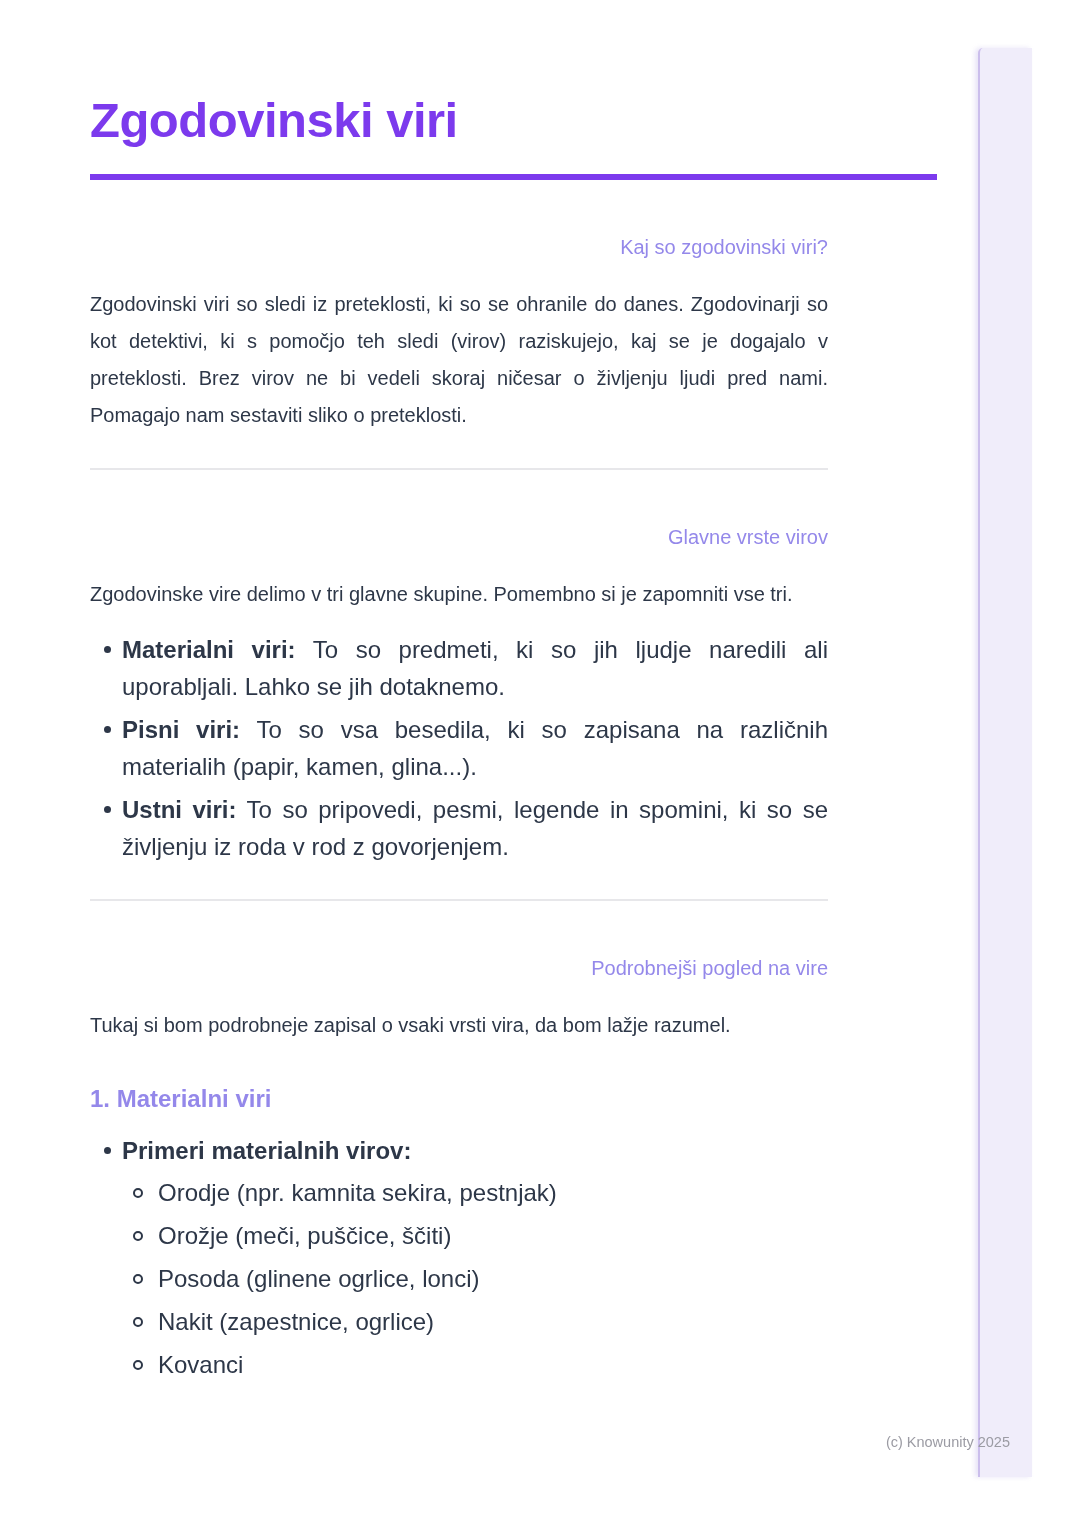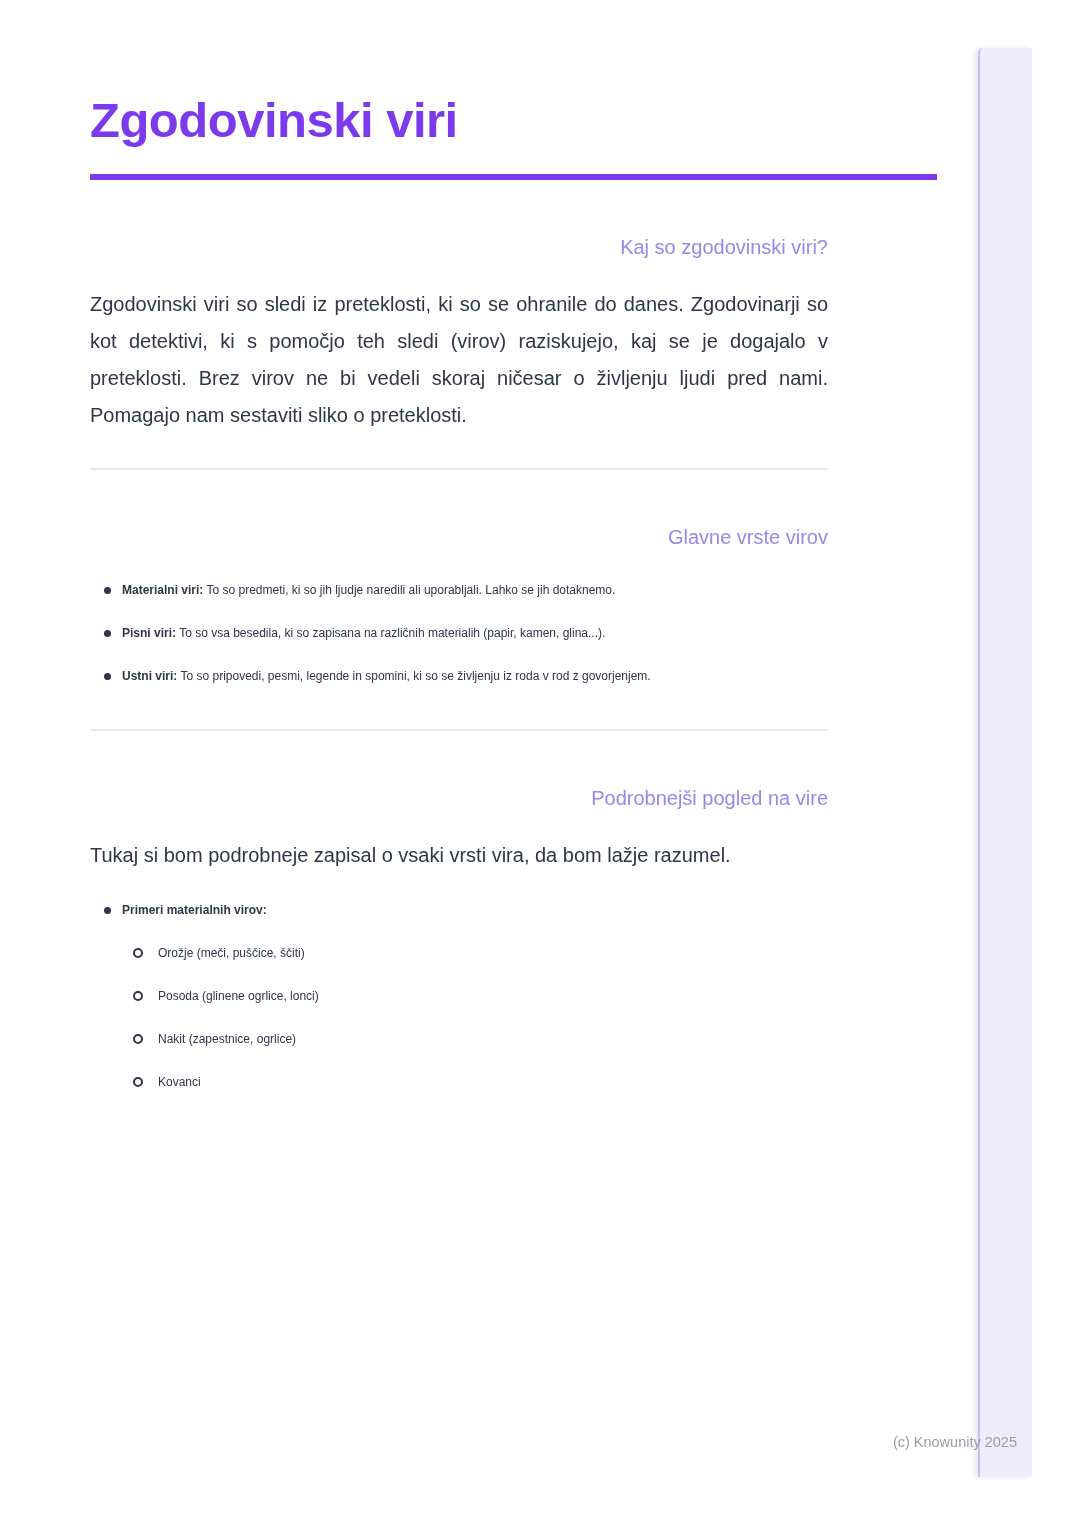--- a/index.html
+++ b/index.html
@@ -75,21 +75,21 @@
   .divider{
     margin:34px 109px 0 0;
     height:0;
     border:none;
     border-top:2px solid var(--divider);
   }
   ul.bullets{
     list-style:none;
     margin:18px 109px 0 0;
     padding:0;
-    font-size:12px;
+    font-size:24px;
     line-height:37px;
   }
   ul.bullets > li{
     position:relative;
     padding-left:32px;
     margin-bottom:6px;
     text-align:justify;
   }
   ul.bullets > li::before{
     content:"";
@@ -117,21 +117,21 @@
     left:11px;top:13px;
     width:6px;height:6px;
     border-radius:50%;
     background:transparent;
     border:2px solid var(--text);
   }
   .bold{font-weight:700;}
   .footer-credit{
     position:absolute;
     top:1434px;
-    right:63px;
+    right:70px;
     font-size:14.5px;
     color:var(--muted);
     z-index:3;
   }
 </style>
 </head>
 <body>
 
 <div class="side-strip"></div>
 
@@ -139,43 +139,46 @@
 
   <h1 class="doc-title">Zgodovinski viri</h1>
   <div class="title-rule"></div>
 
   <h2 class="h2">Kaj so zgodovinski viri?</h2>
   <p class="para">Zgodovinski viri so sledi iz preteklosti, ki so se ohranile do danes. Zgodovinarji so kot detektivi, ki s pomočjo teh sledi (virov) raziskujejo, kaj se je dogajalo v preteklosti. Brez virov ne bi vedeli skoraj ničesar o življenju ljudi pred nami. Pomagajo nam sestaviti sliko o preteklosti.</p>
 
   <hr class="divider">
 
   <h2 class="h2">Glavne vrste virov</h2>
+  <p class="para single">Zgodovinske vire delimo v tri glavne skupine. Pomembno si je zapomniti vse tri.</p>
 
   <ul class="bullets">
     <li>
       <span class="bold">Materialni viri:</span><span> To so predmeti, ki so jih ljudje naredili ali uporabljali. Lahko se jih dotaknemo.</span>
     </li>
     <li>
       <span class="bold">Pisni viri:</span><span> To so vsa besedila, ki so zapisana na različnih materialih (papir, kamen, glina...).</span>
     </li>
     <li>
       <span class="bold">Ustni viri:</span><span> To so pripovedi, pesmi, legende in spomini, ki so se življenju iz roda v rod z govorjenjem.</span>
     </li>
   </ul>
 
   <hr class="divider">
 
   <h2 class="h2">Podrobnejši pogled na vire</h2>
   <p class="para single">Tukaj si bom podrobneje zapisal o vsaki vrsti vira, da bom lažje razumel.</p>
 
+  <h3 class="h3">1. Materialni viri</h3>
 
   <ul class="bullets examples">
     <li>
       <span class="bold">Primeri materialnih virov:</span>
       <ul class="sub">
+        <li>Orodje (npr. kamnita sekira, pestnjak)</li>
         <li>Orožje (meči, puščice, ščiti)</li>
         <li>Posoda (glinene ogrlice, lonci)</li>
         <li>Nakit (zapestnice, ogrlice)</li>
         <li>Kovanci</li>
       </ul>
     </li>
   </ul>
 
 </div>
 

